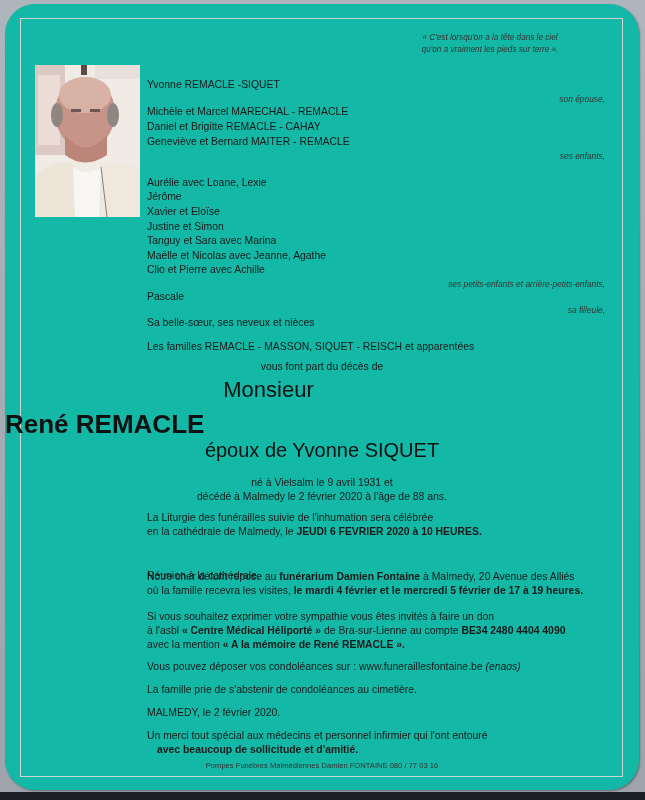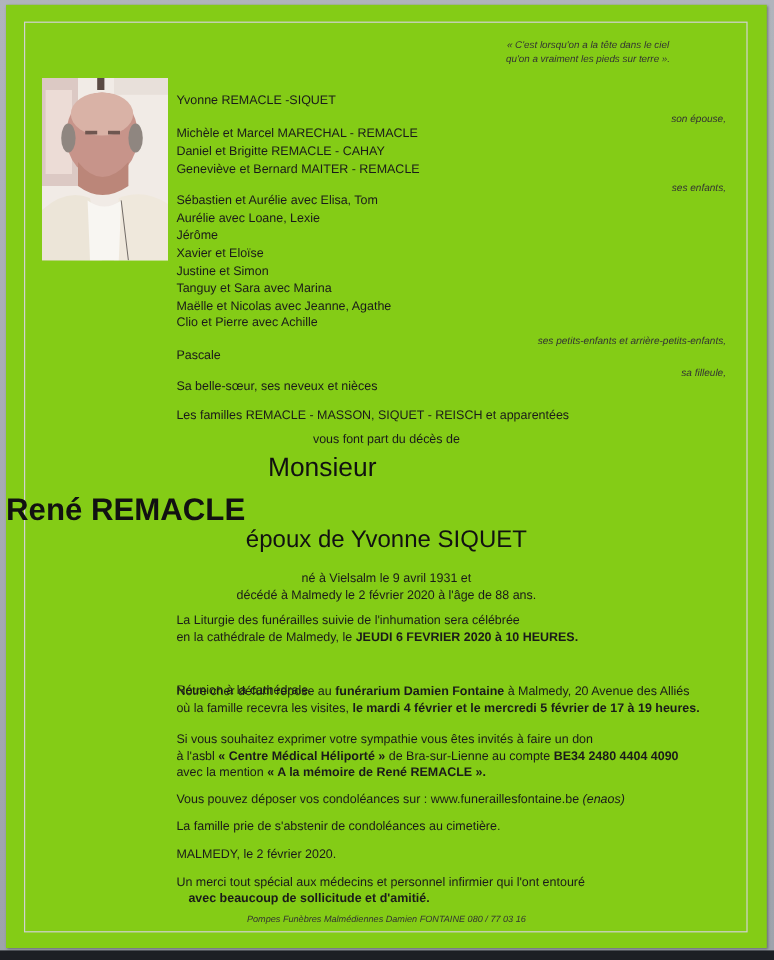--- a/index.html
+++ b/index.html
@@ -13,22 +13,23 @@
   .viewer-bg {
     position: absolute; left: 0; top: 0; width: 645px; height: 792px;
     background: linear-gradient(#b0b4bc, #9ea3ac);
   }
   .bottom-bar {
     position: absolute; left: 0; top: 792px; width: 645px; height: 8px;
     background: #1c1f24;
   }
   .page {
     position: absolute; left: 5px; top: 4px; width: 634px; height: 786px;
-    background: #84cc16;
+    background: #14b8a6;
     box-shadow: 1px 1px 2px rgba(0,0,0,0.35);
+    border-radius: 30px;
   }
   .page-frame {
     position: absolute; left: 15px; top: 14px; width: 601px; height: 757px;
     border: 1px solid #d2d2d2;
   }
   .photo {
     position: absolute; left: 30px; top: 61px; width: 105px; height: 152px;
     overflow: hidden;
     background: linear-gradient(90deg, #d8c6c0 0%, #f2e9e4 40%, #f6f3ef 100%);
   }
@@ -43,21 +44,21 @@
            font-style: italic; font-size: 8.2px; line-height: 12px; color: #333; }
 
   .big-monsieur { position: absolute; left: 0; width: 527px; top: 373px; text-align: center;
                   font-size: 22px; line-height: 26px; color: #111; }
   .big-name { position: absolute; left: 0; width: 634px; top: 405px; text-align: left;
               font-size: 26px; line-height: 30px; font-weight: bold; color: #111; }
   .big-spouse { position: absolute; left: 0; width: 634px; top: 437px; text-align: center;
                 font-size: 20px; line-height: 18px; color: #111; }
   .center-line { position: absolute; left: 0; width: 634px; text-align: center; font-size: 10.4px; line-height: 13px; white-space: nowrap; }
   .footer-line { position: absolute; left: 0; width: 634px; top: 757px; text-align: center;
-                 font-style: italic; font-size: 7.6px; line-height: 10px; color: #333; }
+                 font-size: 7.6px; line-height: 10px; color: #333; }
 </style>
 </head>
 <body>
 
 <div class="viewer-bg"></div>
 <div class="bottom-bar"></div>
 
 <div class="page">
   <div class="page-frame"></div>
 
@@ -88,21 +89,20 @@
   </div>
 
   <div class="t" style="left:142px; top:74px;">Yvonne REMACLE  -SIQUET</div>
   <div class="t it r" style="left:380px; width:220px; top:89px;">son épouse,</div>
 
   <div class="t" style="left:142px; top:101px;">Michèle et Marcel MARECHAL - REMACLE</div>
   <div class="t" style="left:142px; top:116px;">Daniel et Brigitte  REMACLE - CAHAY</div>
   <div class="t" style="left:142px; top:131px;">Geneviève et Bernard  MAITER - REMACLE</div>
   <div class="t it r" style="left:380px; width:220px; top:146px;">ses enfants,</div>
 
-  <div class="t" style="left:142px; top:157px;">Sébastien et Aurélie avec Elisa, Tom</div>
   <div class="t" style="left:142px; top:172px;">Aurélie avec Loane, Lexie</div>
   <div class="t" style="left:142px; top:186px;">Jérôme</div>
   <div class="t" style="left:142px; top:201px;">Xavier et Eloïse</div>
   <div class="t" style="left:142px; top:216px;">Justine et Simon</div>
   <div class="t" style="left:142px; top:230px;">Tanguy et Sara avec Marina</div>
   <div class="t" style="left:142px; top:245px;">Maëlle et Nicolas avec Jeanne, Agathe</div>
   <div class="t" style="left:142px; top:259px;">Clio et Pierre avec Achille</div>
   <div class="t it r" style="left:330px; width:270px; top:274px;">ses petits-enfants et arrière-petits-enfants,</div>
 
   <div class="t" style="left:142px; top:286px;">Pascale</div>

